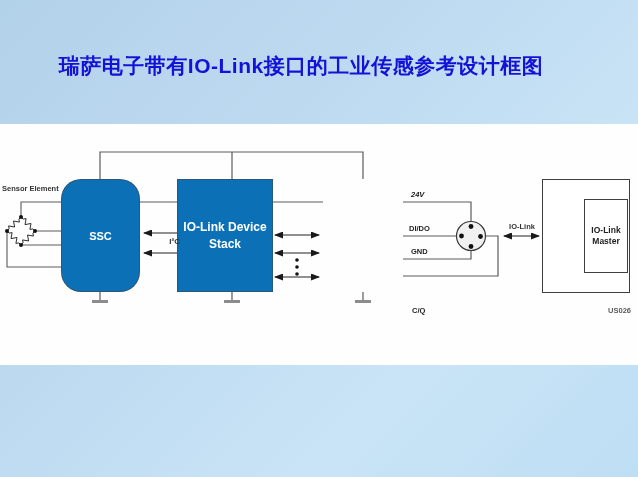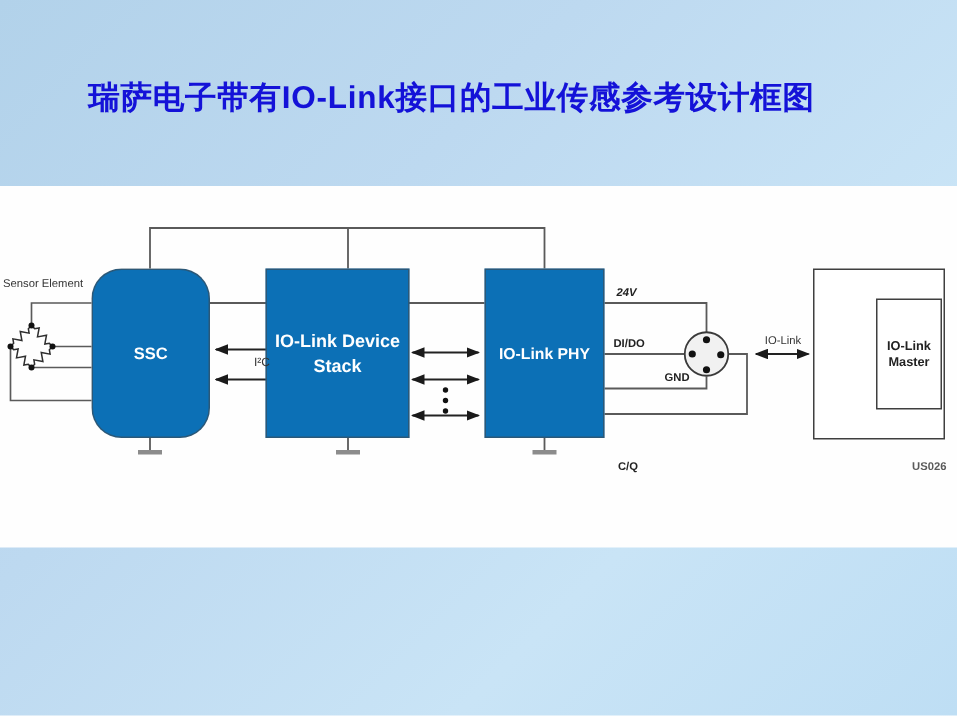--- a/index.html
+++ b/index.html
@@ -13,21 +13,21 @@
     text-align:center; font-size:21px; font-weight:bold; color:#1412d8;
     line-height:32px; letter-spacing:0.5px;
   }
   .white-band{position:absolute; left:0; top:124px; width:638px; height:241px; background:#fefefe;}
   svg.wires{position:absolute; left:0; top:0;}
   .block{
     position:absolute; background:#0c70b6; border:1px solid rgba(70,70,70,.55);
     color:#fff; font-weight:bold; display:flex; align-items:center; justify-content:center;
     text-align:center; white-space:pre-line; box-sizing:border-box;
   }
-  .lbl{position:absolute; color:#333; font-weight:400; line-height:1.1;}
+  .lbl{position:absolute; color:#333; font-weight:700; line-height:1.1;}
   .sig{font-size:7.5px; font-weight:bold; color:#222;}
   .master-box{position:absolute; left:542px; top:179px; width:88px; height:114px;
     border:1.5px solid #3f3f3f; background:#fff; box-sizing:border-box;}
   .master-inner{position:absolute; left:584px; top:199px; width:44px; height:74px;
     border:1.3px solid #3f3f3f; background:#fff; box-sizing:border-box;
     display:flex; align-items:center; justify-content:center; text-align:center;
     font-size:8.5px; font-weight:600; color:#222; white-space:pre-line; line-height:1.3;}
 </style>
 </head>
 <body>
@@ -102,29 +102,28 @@
       <circle cx="563.5" cy="228.5" r="2.3" fill="#111"></circle>
       <circle cx="555" cy="237" r="2.3" fill="#111"></circle>
       <circle cx="572" cy="237" r="2.3" fill="#111"></circle>
       <circle cx="563.5" cy="245.5" r="2.3" fill="#111"></circle>
     </g>
   </svg>
 
   <div class="block" style="left:61px; top:179px; width:79px; height:113px; font-size:11px;border-radius:20px;">SSC</div>
   <div class="block" style="left:177px; top:179px; width:96px; height:113px; font-size:12px; line-height:1.35;">IO-Link Device
 Stack</div>
-  <div class="block" style="left:323px; top:179px; width:80px; height:113px; font-size:10.5px;">IO-Link PHY</div>
 
   <div class="lbl" style="left:2px; top:185px; font-size:7.5px;">Sensor Element</div>
 
   <div class="lbl" style="left:152px; top:238px; width:28px; text-align:right; font-size:8px;">I²C</div>
 
   <div class="lbl sig" style="left:411px; top:191px;font-style:italic;">24V</div>
   <div class="lbl sig" style="left:409px; top:225px;">DI/DO</div>
-  <div class="lbl sig" style="left:411px; top:248px;margin-left:32px;">GND</div>
+  <div class="lbl sig" style="left:411px; top:248px;">GND</div>
   <div class="lbl sig" style="left:412px; top:265px;margin-top:42px;">C/Q</div>
 
   <div class="lbl" style="left:502px; top:223px; width:40px; text-align:center; font-size:7.5px;">IO-Link</div>
 
   <div class="master-box"></div>
   <div class="master-inner">IO-Link
 Master</div>
 
   <div class="lbl" style="left:590px; top:307px; width:41px; text-align:right; font-size:7.5px; font-weight:bold; color:#5a5a5a;">US026</div>
 

